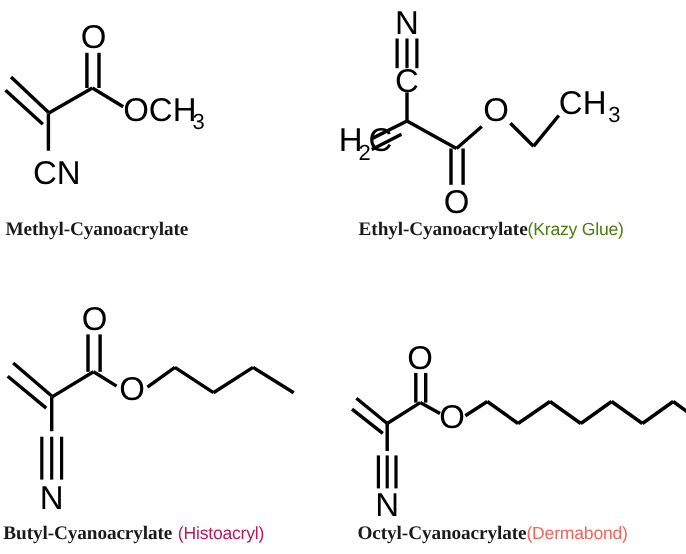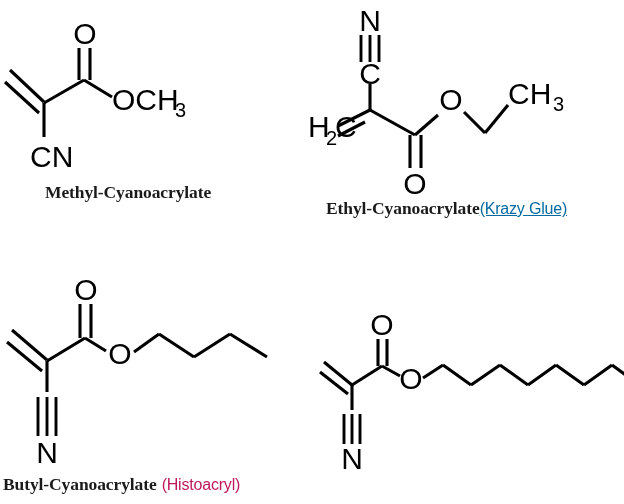--- a/index.html
+++ b/index.html
@@ -91,21 +91,21 @@
       <line class="bond" x1="44" y1="103" x2="44" y2="137"></line>
 
       <text class="atom" x="85" y="44" text-anchor="middle">O</text>
 
       <text class="atom" x="112" y="110" text-anchor="start">OCH</text>
       <text class="atom-sub" x="175" y="117" text-anchor="start">3</text>
 
       <text class="atom" x="30" y="167" text-anchor="start">CN</text>
     </svg>
 
-    <div class="caption" style="left:5px; top:184px;margin-left:40px;">
+    <div class="caption" style="left:5px; top:200px;">
       <span class="cap-main">Methyl-Cyanoacrylate</span>
     </div>
   </div>
 
   <div class="panel" style="left:312px; top:0px; width:312px; height:252px;">
 
     <svg class="structure-svg" width="312" height="200" viewBox="0 0 312 200">
 
       <line class="bond-thin" x1="49" y1="35" x2="49" y2="62"></line>
       <line class="bond-thin" x1="58" y1="35" x2="58" y2="62"></line>
@@ -137,21 +137,21 @@
 
       <text class="atom" x="139" y="110" text-anchor="middle">O</text>
 
       <text class="atom" x="196" y="104" text-anchor="start">CH</text>
       <text class="atom-sub" x="241" y="111" text-anchor="start">3</text>
 
       <text class="atom" x="103" y="194" text-anchor="middle">O</text>
     </svg>
 
     <div class="caption" style="left:14px; top:200px;">
-      <span class="cap-main">Ethyl-Cyanoacrylate</span><span class="cap-brand" style="color:#0369a1;text-decoration:underline;">(Krazy Glue)</span>
+      <span class="cap-main">Ethyl-Cyanoacrylate</span><span class="cap-brand" style="color:#4d7c0f;">(Krazy Glue)</span>
     </div>
   </div>
 
   <div class="panel" style="left:0px; top:252px; width:312px; height:252px;">
 
     <svg class="structure-svg" width="312" height="218" viewBox="0 0 312 218">
 
       <line class="bond" x1="12" y1="78" x2="47" y2="108"></line>
       <line class="bond" x1="7" y1="90" x2="42" y2="119"></line>
 
@@ -214,15 +214,18 @@
       <line class="bond-thin" x1="40" y1="162" x2="40" y2="192"></line>
       <line class="bond-thin" x1="48" y1="162" x2="48" y2="192"></line>
 
       <text class="atom" x="70" y="83" text-anchor="middle">O</text>
 
       <text class="atom" x="99" y="137" text-anchor="middle">O</text>
 
       <text class="atom" x="40" y="217" text-anchor="middle">N</text>
     </svg>
 
+    <div class="caption" style="left:13px; top:224px;">
+      <span class="cap-main">Octyl-Cyanoacrylate</span><span class="cap-brand" style="color:#f9635a;">(Dermabond)</span>
+    </div>
   </div>
 
 </div>
 
 </body></html>

